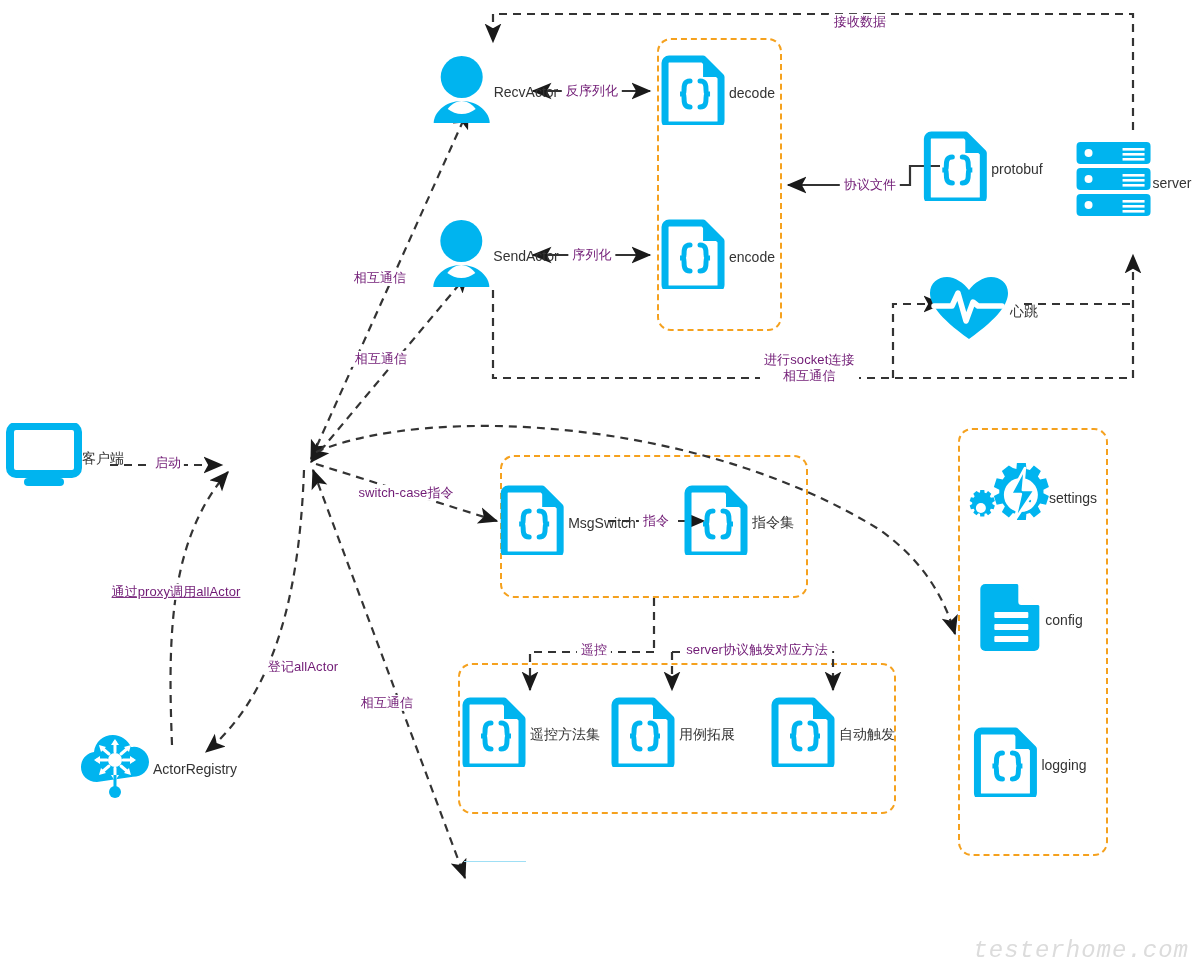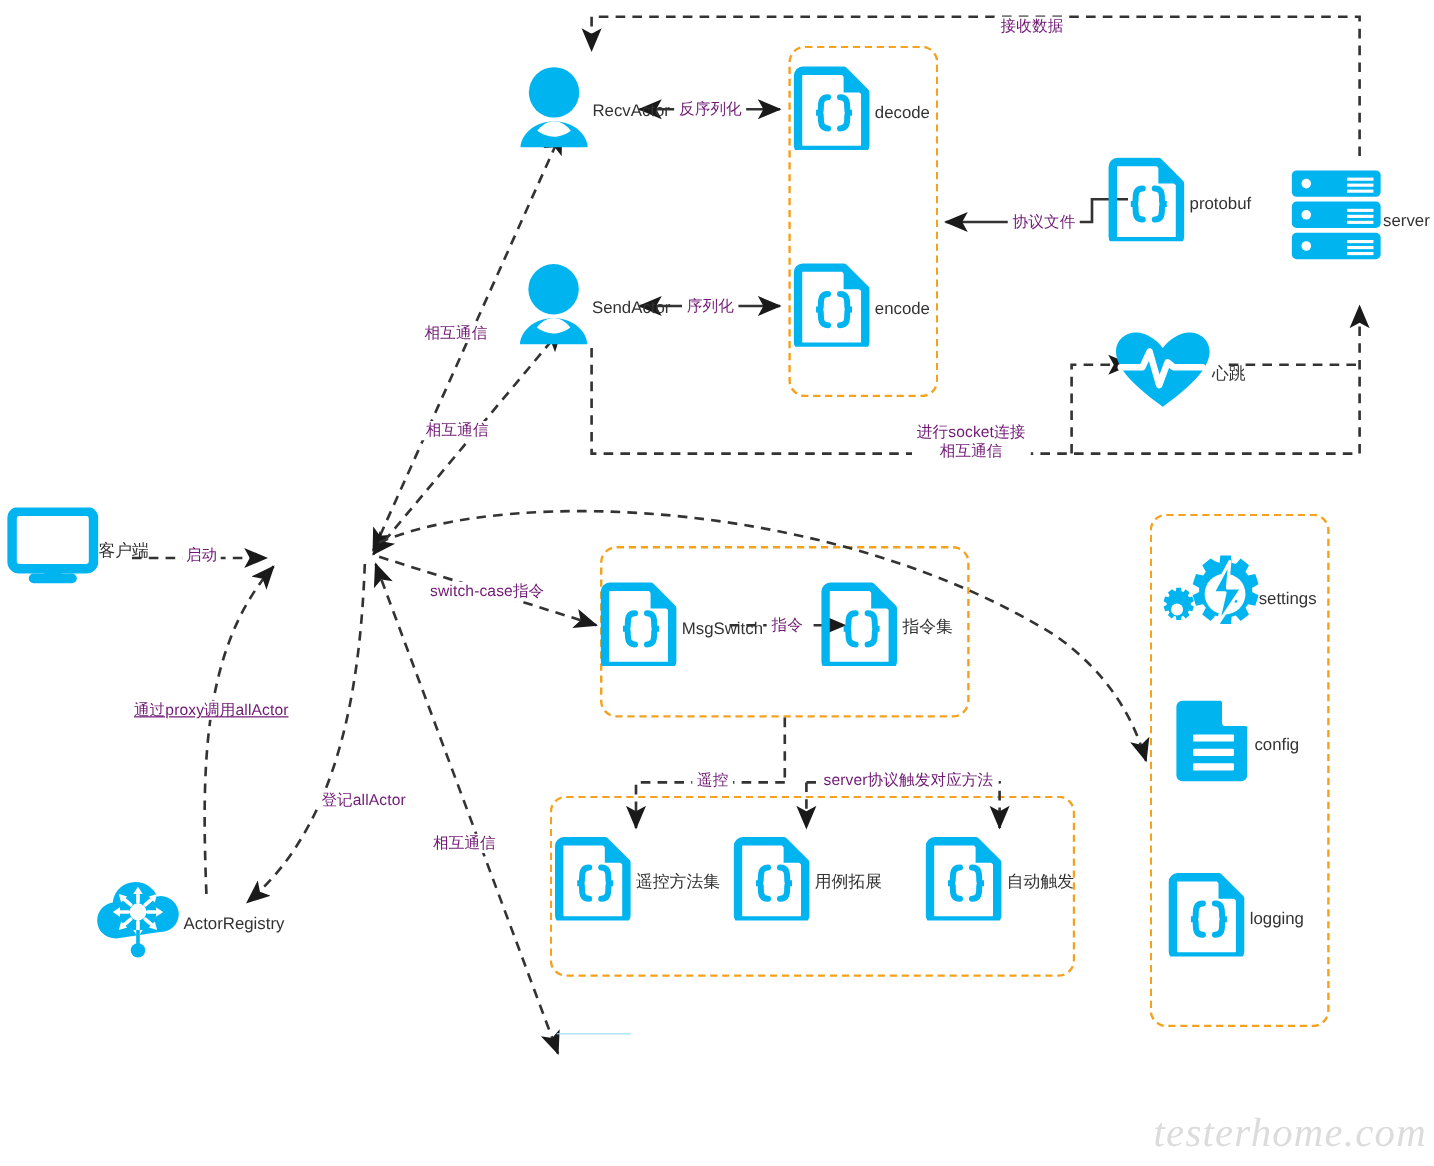--- a/index.html
+++ b/index.html
@@ -50,23 +50,23 @@
   .group-box {
     position: absolute;
     border: 2.5px dashed #f5a11e;
     border-radius: 14px;
     box-sizing: border-box;
   }
   .watermark {
     position: absolute;
     right: 6px;
     bottom: 8px;
-    font-family: Liberation Serif, serif;
+    font-family: Liberation Mono, monospace;
     font-style: italic;
-    font-size: 34px;
+    font-size: 24px;
     color: #dcdcdc;
     letter-spacing: 1px;
     user-select: none;
   }
   .hairline {
     position: absolute;
     height: 1px;
     background: #9fdff5;
   }
 </style>

